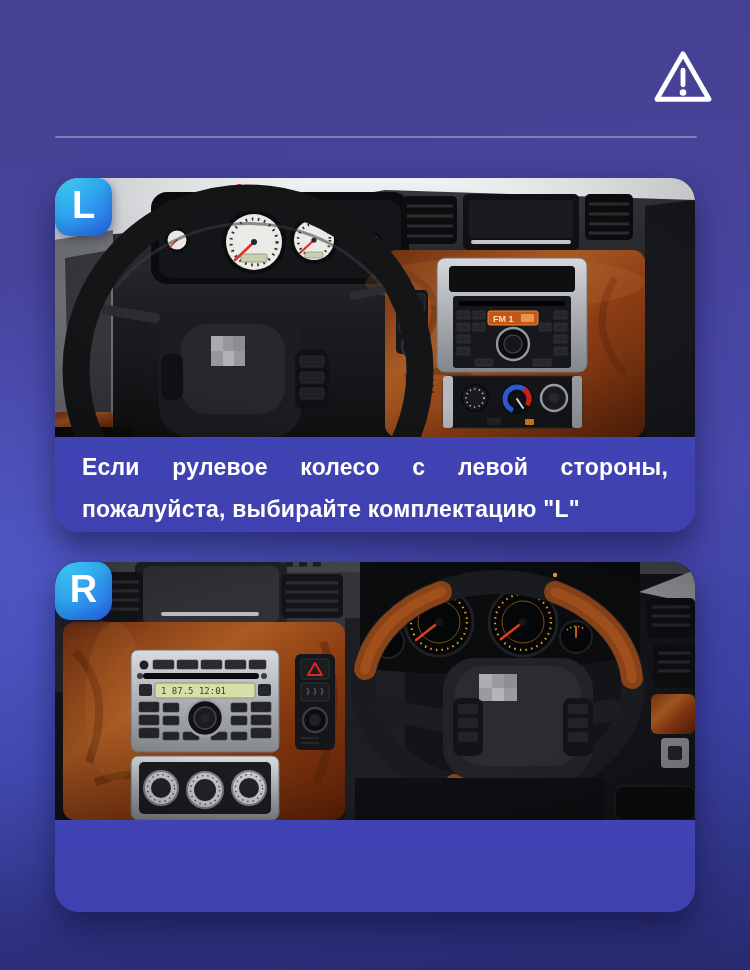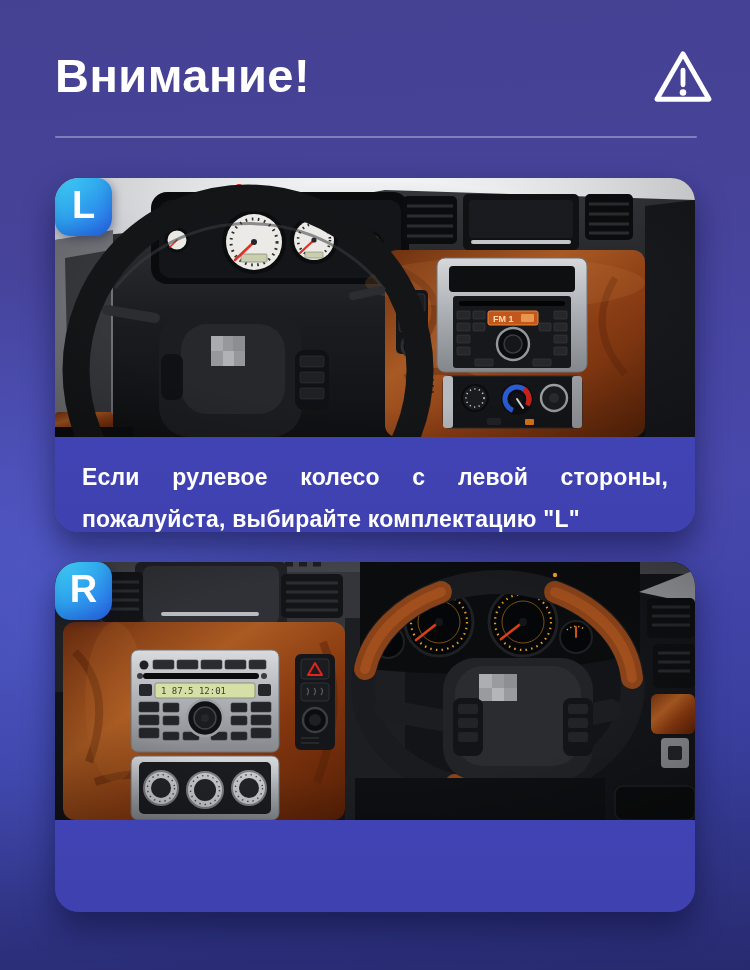--- a/index.html
+++ b/index.html
@@ -31,31 +31,30 @@
   .photo svg{ display:block; width:100%; height:100%; }
   .badge{
     position:absolute; left:0; top:0; width:57px; height:58px;
     border-radius:20px 15px 18px 15px;
     background:linear-gradient(140deg,#41d3f4 0%,#30a5ee 45%,#2b66e8 100%);
     box-shadow:inset 0 -7px 14px rgba(10,60,160,.28), 2px 3px 8px rgba(10,15,60,.35);
     display:flex; align-items:center; justify-content:center;
     color:#fff; font-size:38px; font-weight:bold; padding-bottom:4px; box-sizing:border-box;
   }
   .caption{
-    margin:0; padding:19px 27px 0 27px; color:#fff;
+    margin:0; padding:9px 27px 0 27px; color:#fff;
     font-size:23px; font-weight:bold; line-height:1.83;
     text-align:justify; text-align-last:left; letter-spacing:.2px;
   }
 </style>
 </head>
 <body>
 
 <div class="page">
 
-  <h1 class="hdr-title">Внимание!</h1>
 
   <svg class="warn-icon" width="62" height="58" viewBox="0 0 64 60">
     <path d="M32 6 L59 53 L5 53 Z" fill="none" stroke="#fff" stroke-width="5" stroke-linejoin="round"></path>
     <line x1="32" y1="23" x2="32" y2="38" stroke="#fff" stroke-width="5" stroke-linecap="round"></line>
     <circle cx="32" cy="46" r="3.4" fill="#fff"></circle>
   </svg>
 
   <div class="hdr-divider"></div>
 
   <section class="card card-l">

